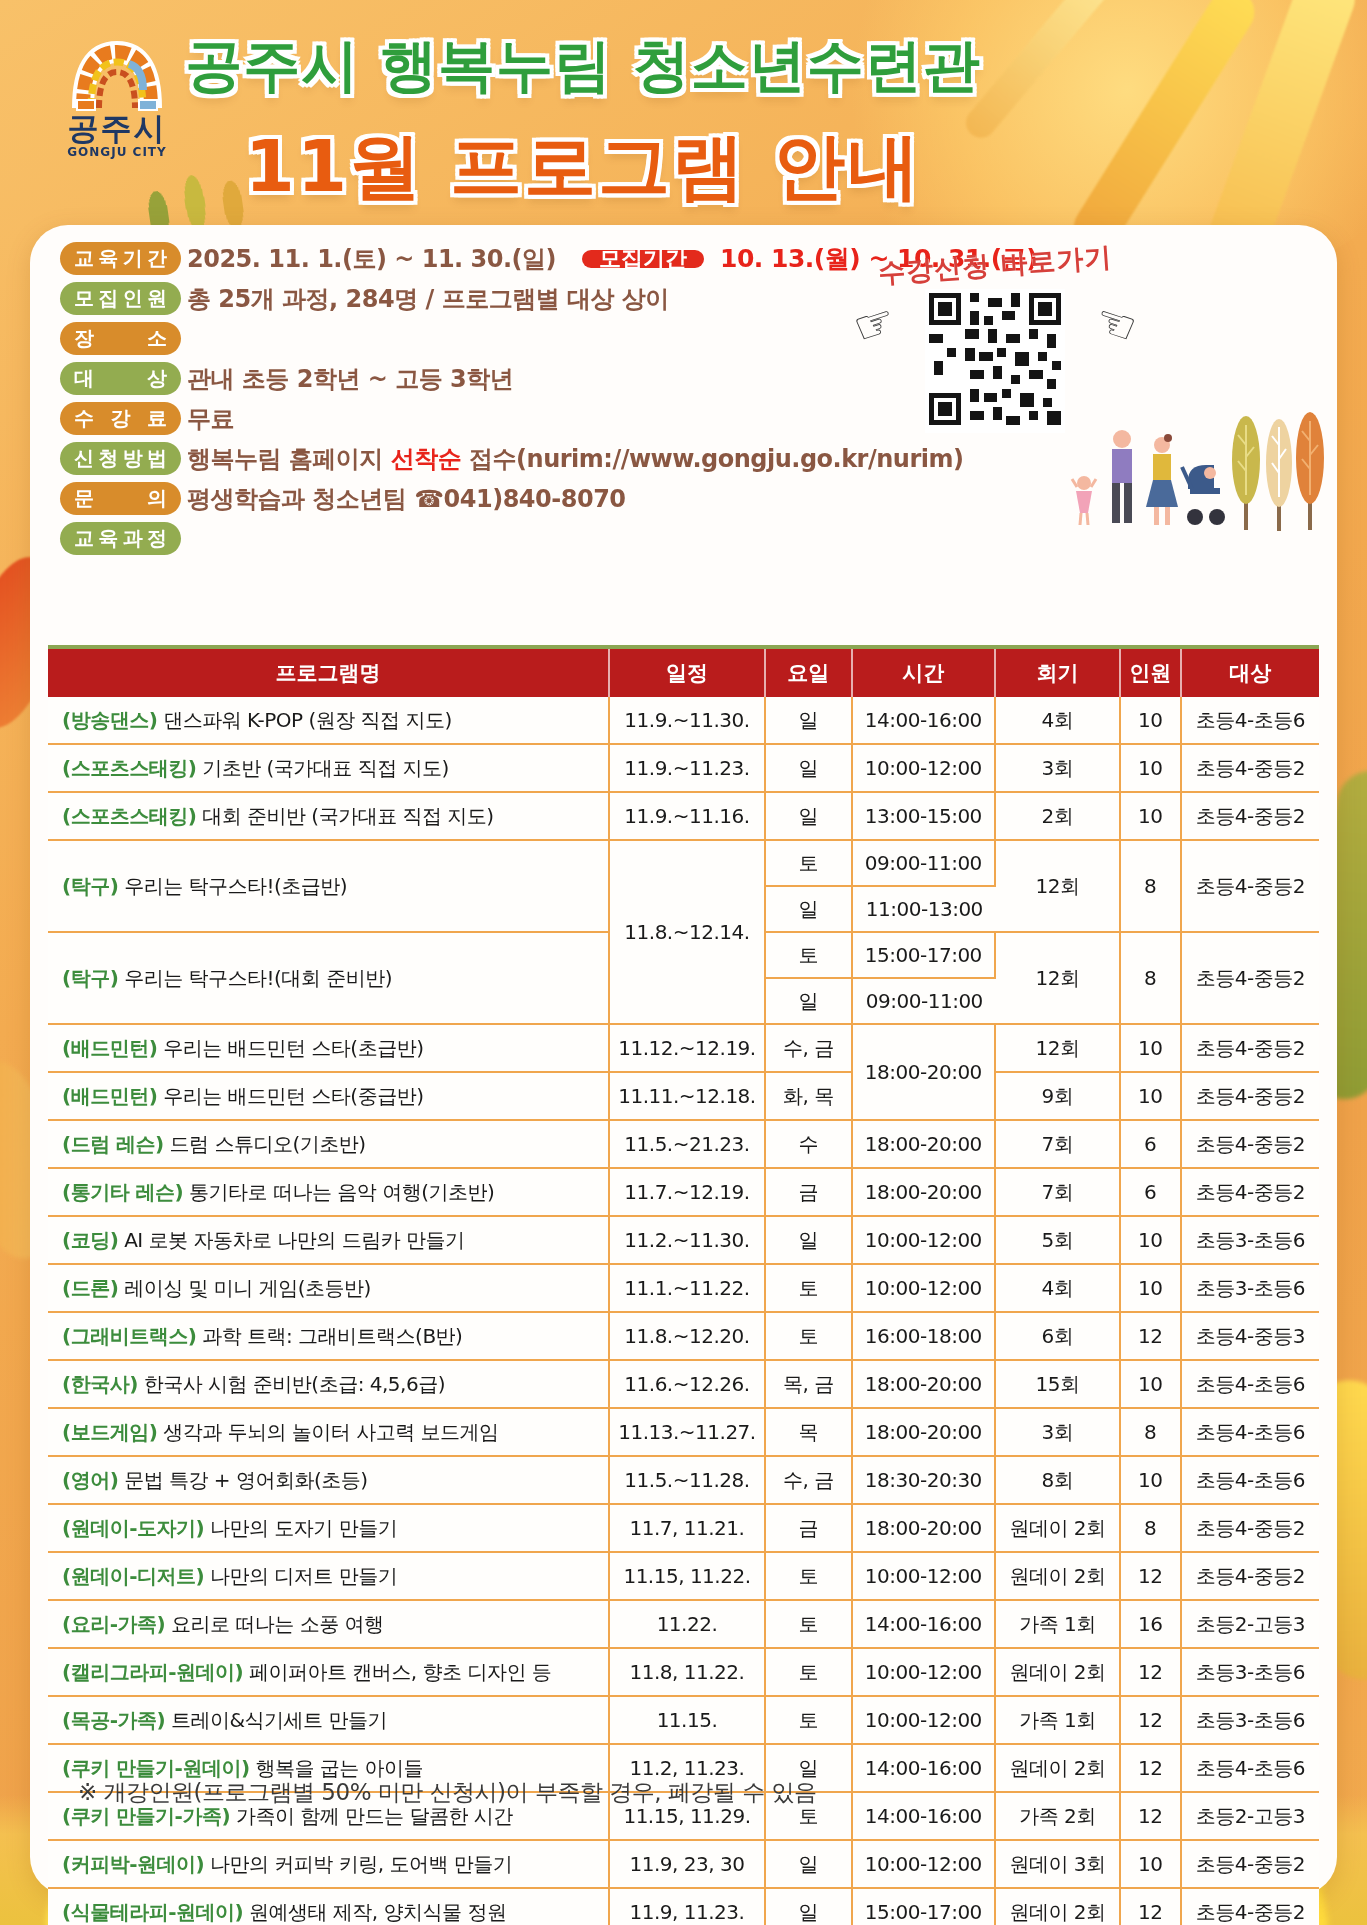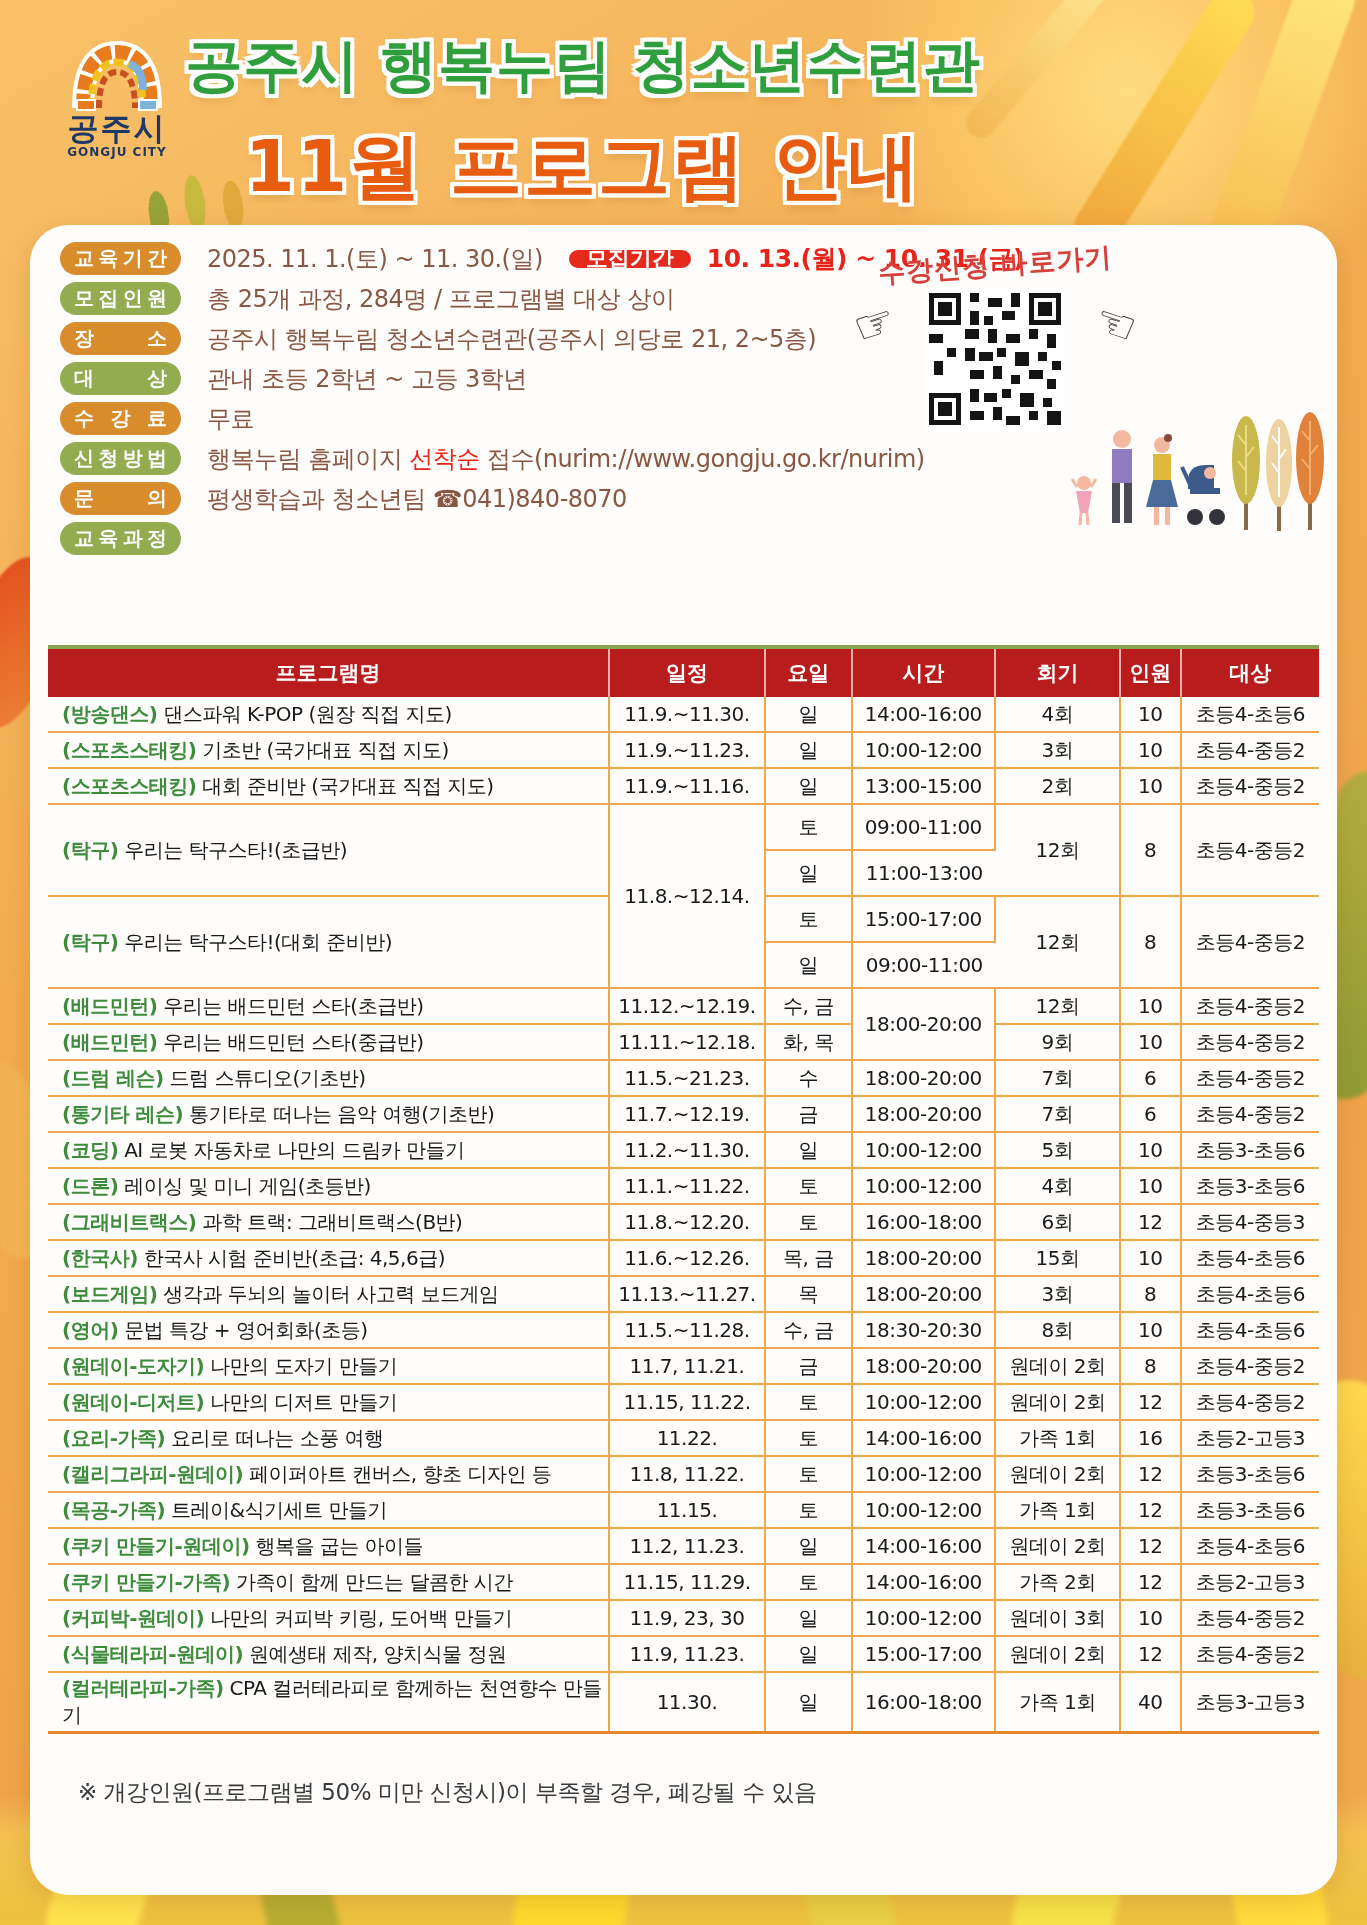--- a/index.html
+++ b/index.html
@@ -60,21 +60,21 @@
     background:#fffdfb; border-radius:38px; z-index:1; box-shadow:0 6px 24px rgba(140,70,10,.18); }
 
   
   .info { position:absolute; left:30px; top:17px; }
   .info-row { display:flex; align-items:center; height:33px; margin-bottom:7px; white-space:nowrap; }
   .pill { display:inline-flex; align-items:center; width:121px; height:33px; border-radius:18px;
     padding:0 14px; color:#fff; font-weight:bold; font-size:20px; flex:none; }
   .pill-orange { background:#d88c2b; }
   .pill-green  { background:#93ac50; }
   .spread { flex:1; display:flex; justify-content:space-between; align-items:center; }
-  .info-value { margin-left:26px; font-size:24px; font-weight:normal; color:#8a5742; letter-spacing:-0.5px; }
+  .info-value { margin-left:6px; font-size:24px; font-weight:bold; color:#8a5742; letter-spacing:-0.5px; }
   .recruit-pill { display:inline-flex; align-items:center; justify-content:center; height:18px;
     border-radius:19px; background:#e32a1c; color:#fff; font-weight:bold; font-size:22px;
     padding:0 17px; margin-left:26px; flex:none; }
   .recruit-value { margin-left:16px; font-size:25px; font-weight:bold; color:#e8231a; letter-spacing:-0.5px; }
   .hl-red { color:#e8231a; }
 
   
   .qr-block { position:absolute; left:820px; top:22px; width:290px; text-align:center; }
   .qr-title { display:inline-block; transform:rotate(-4deg); font-size:27px; font-weight:bold;
     color:#d6403a; letter-spacing:1px; text-shadow:0 1px 0 #fff; }
@@ -93,21 +93,21 @@
   table.program-table { width:100%; border-collapse:separate; border-spacing:0; table-layout:fixed;
     border-top:4px solid #8ba653; border-bottom:3px solid #e2882b; }
   .program-table th { background:#b91c1c; color:#fff; font-size:21px; font-weight:bold; height:48px;
     border-right:2px solid rgba(255,255,255,.65); }
   .program-table th:last-child { border-right:none; }
   .program-table td { background:#fffefc; font-size:20px; color:#1a1a1a; text-align:center;
     border-right:2px solid #f0a64d; border-bottom:2px solid #f0a64d; padding:2px 4px;
     letter-spacing:-0.5px; }
   .program-table td:last-child { border-right:none; }
   .program-table tr:last-child td { border-bottom:none; }
-  .program-table tbody tr { height:36px; }
+  .program-table tbody tr { height:48px; }
   .program-table td.col-name { text-align:left; padding-left:14px; font-weight:500; }
   .pfx { color:#3c8c3c; font-weight:bold; }
 
   
   .note { position:absolute; left:48px; top:1552px; font-size:23px; color:#3a3a3a; letter-spacing:-0.5px; }
 </style>
 </head>
 <body>
 
 <div class="deco glow-tr"></div>
@@ -174,21 +174,20 @@
         </span>
       <span class="info-value">총 25개 과정, 284명 / 프로그램별 대상 상이</span>
     </div>
     <div class="info-row">
       <span class="pill pill-orange">
           <span class="spread">
             <span>장</span>
             <span>소</span>
           </span>
         </span>
-      <span class="info-value">공주시 행복누림 청소년수련관(공주시 의당로 21, 2~5층)</span>
     </div>
     <div class="info-row">
       <span class="pill pill-green">
           <span class="spread">
             <span>대</span>
             <span>상</span>
           </span>
         </span>
       <span class="info-value">관내 초등 2학년 ~ 고등 3학년</span>
     </div>

